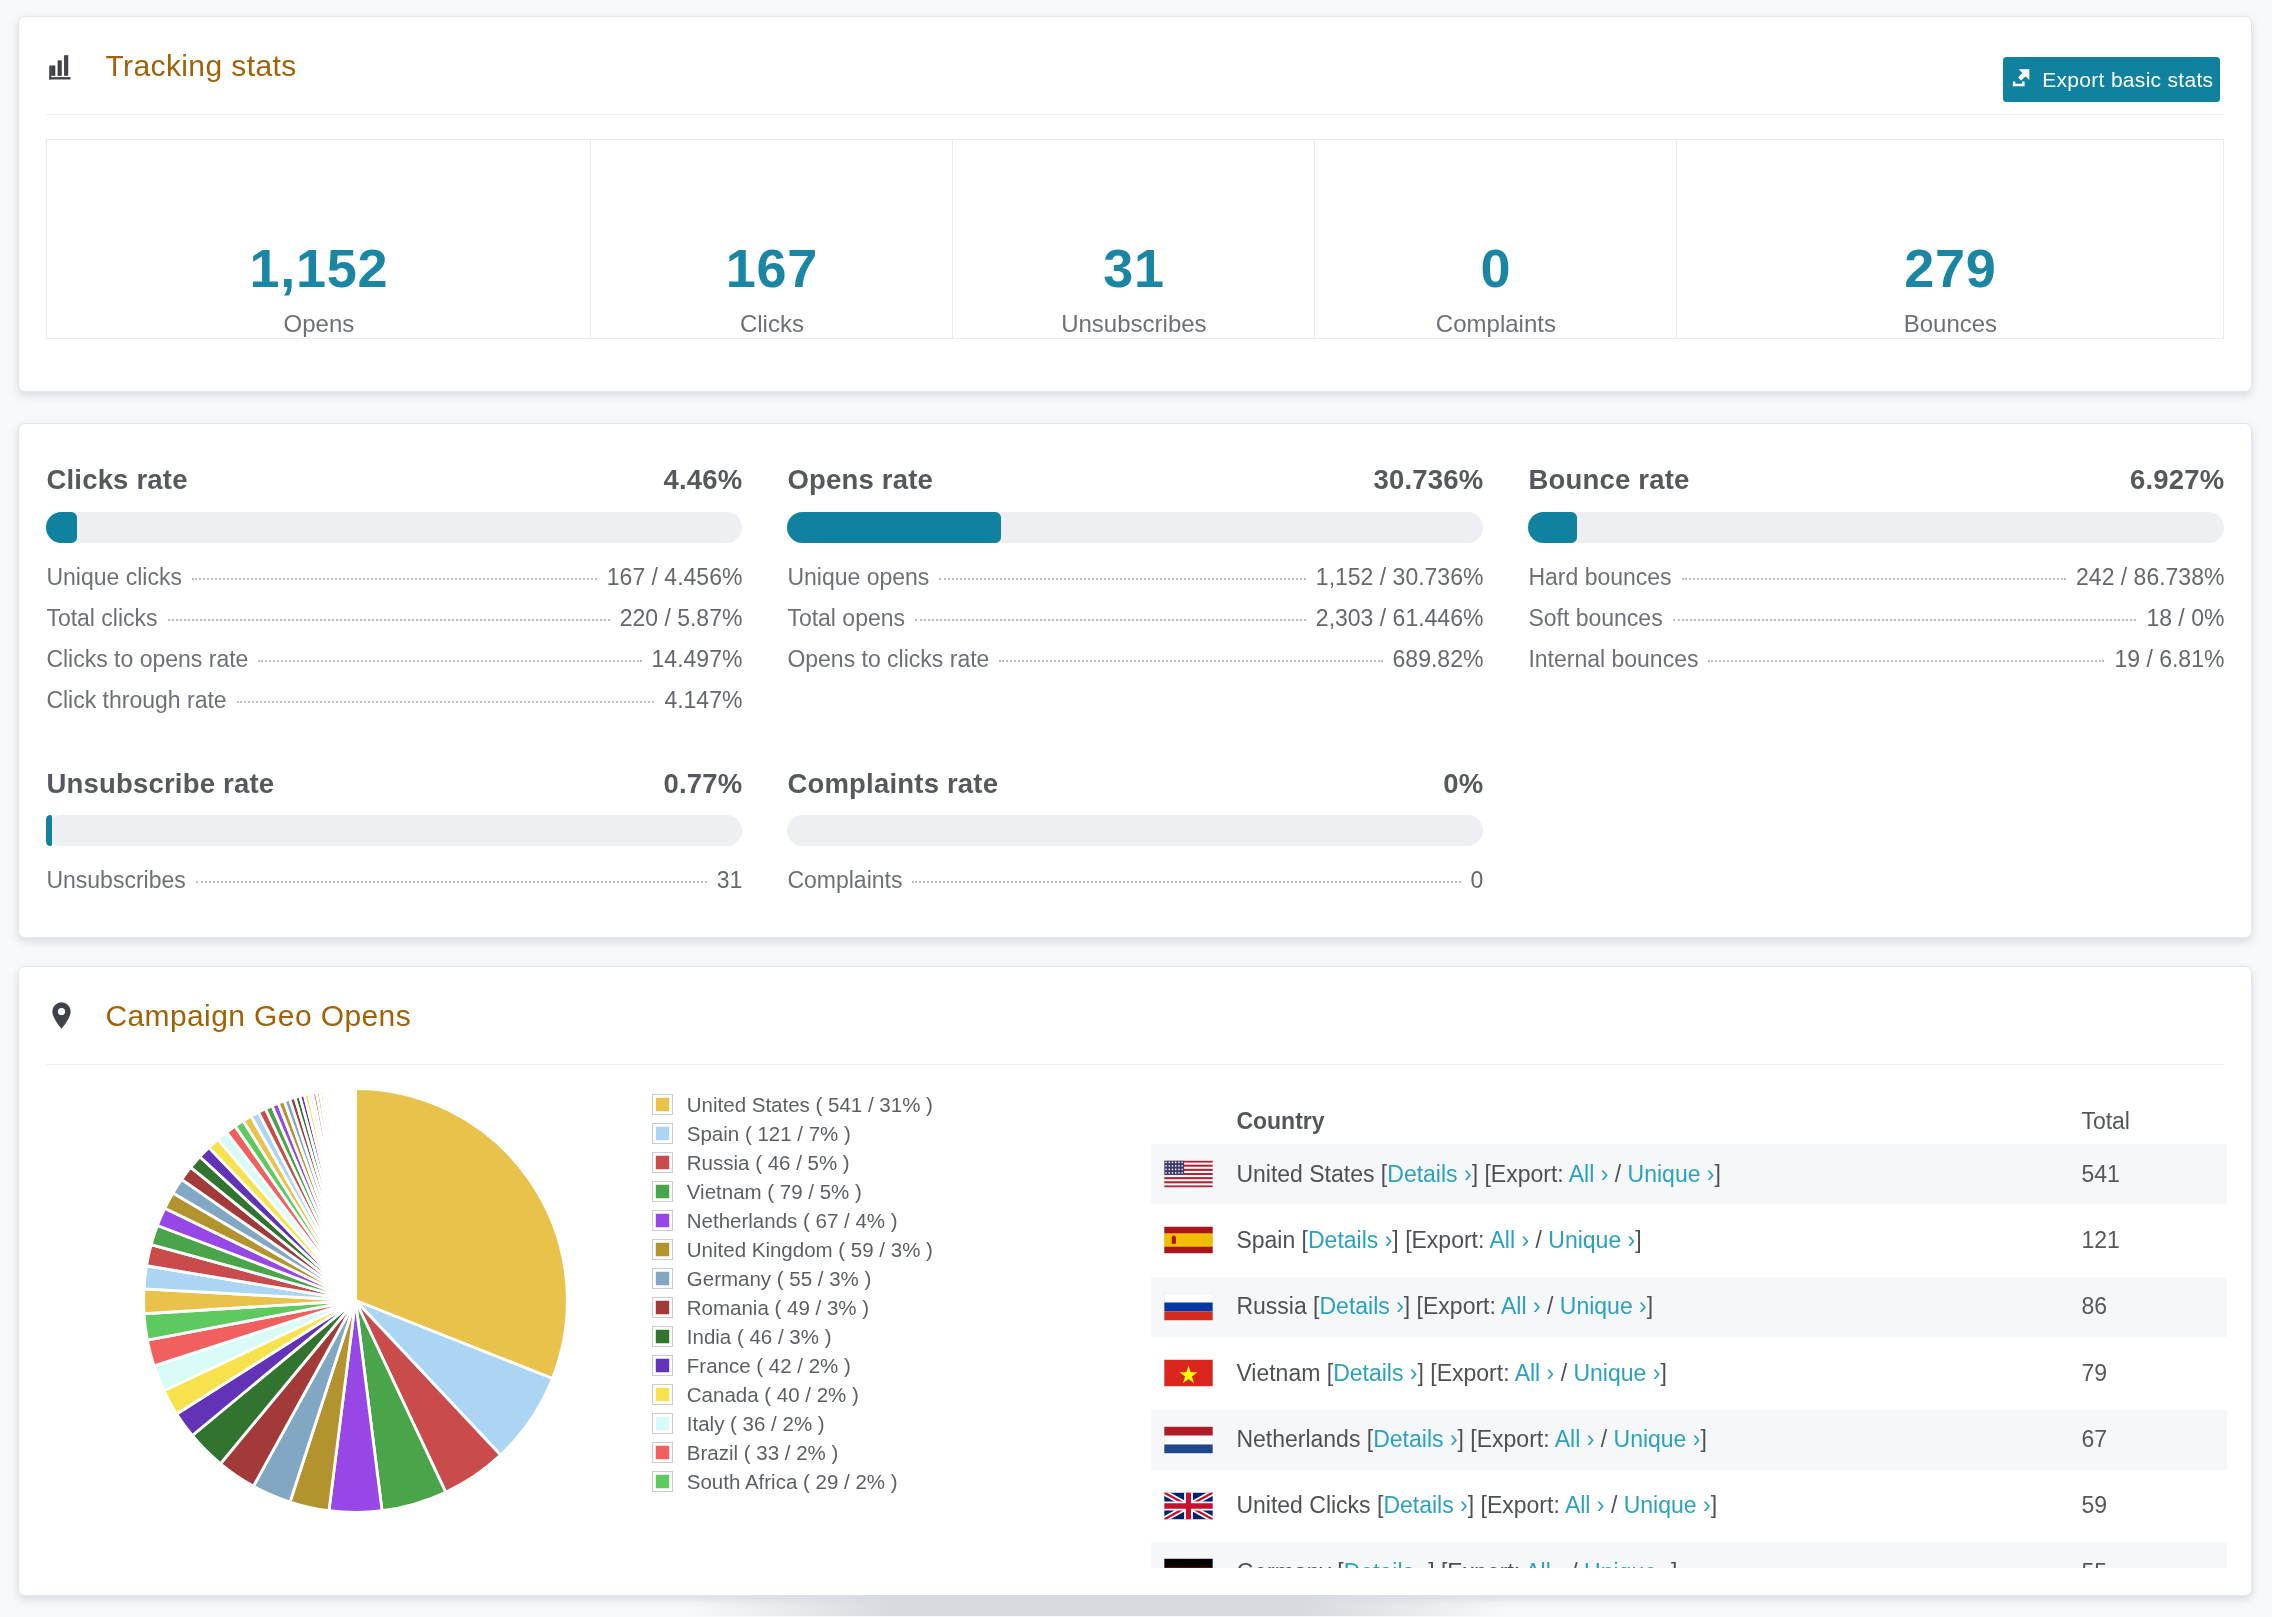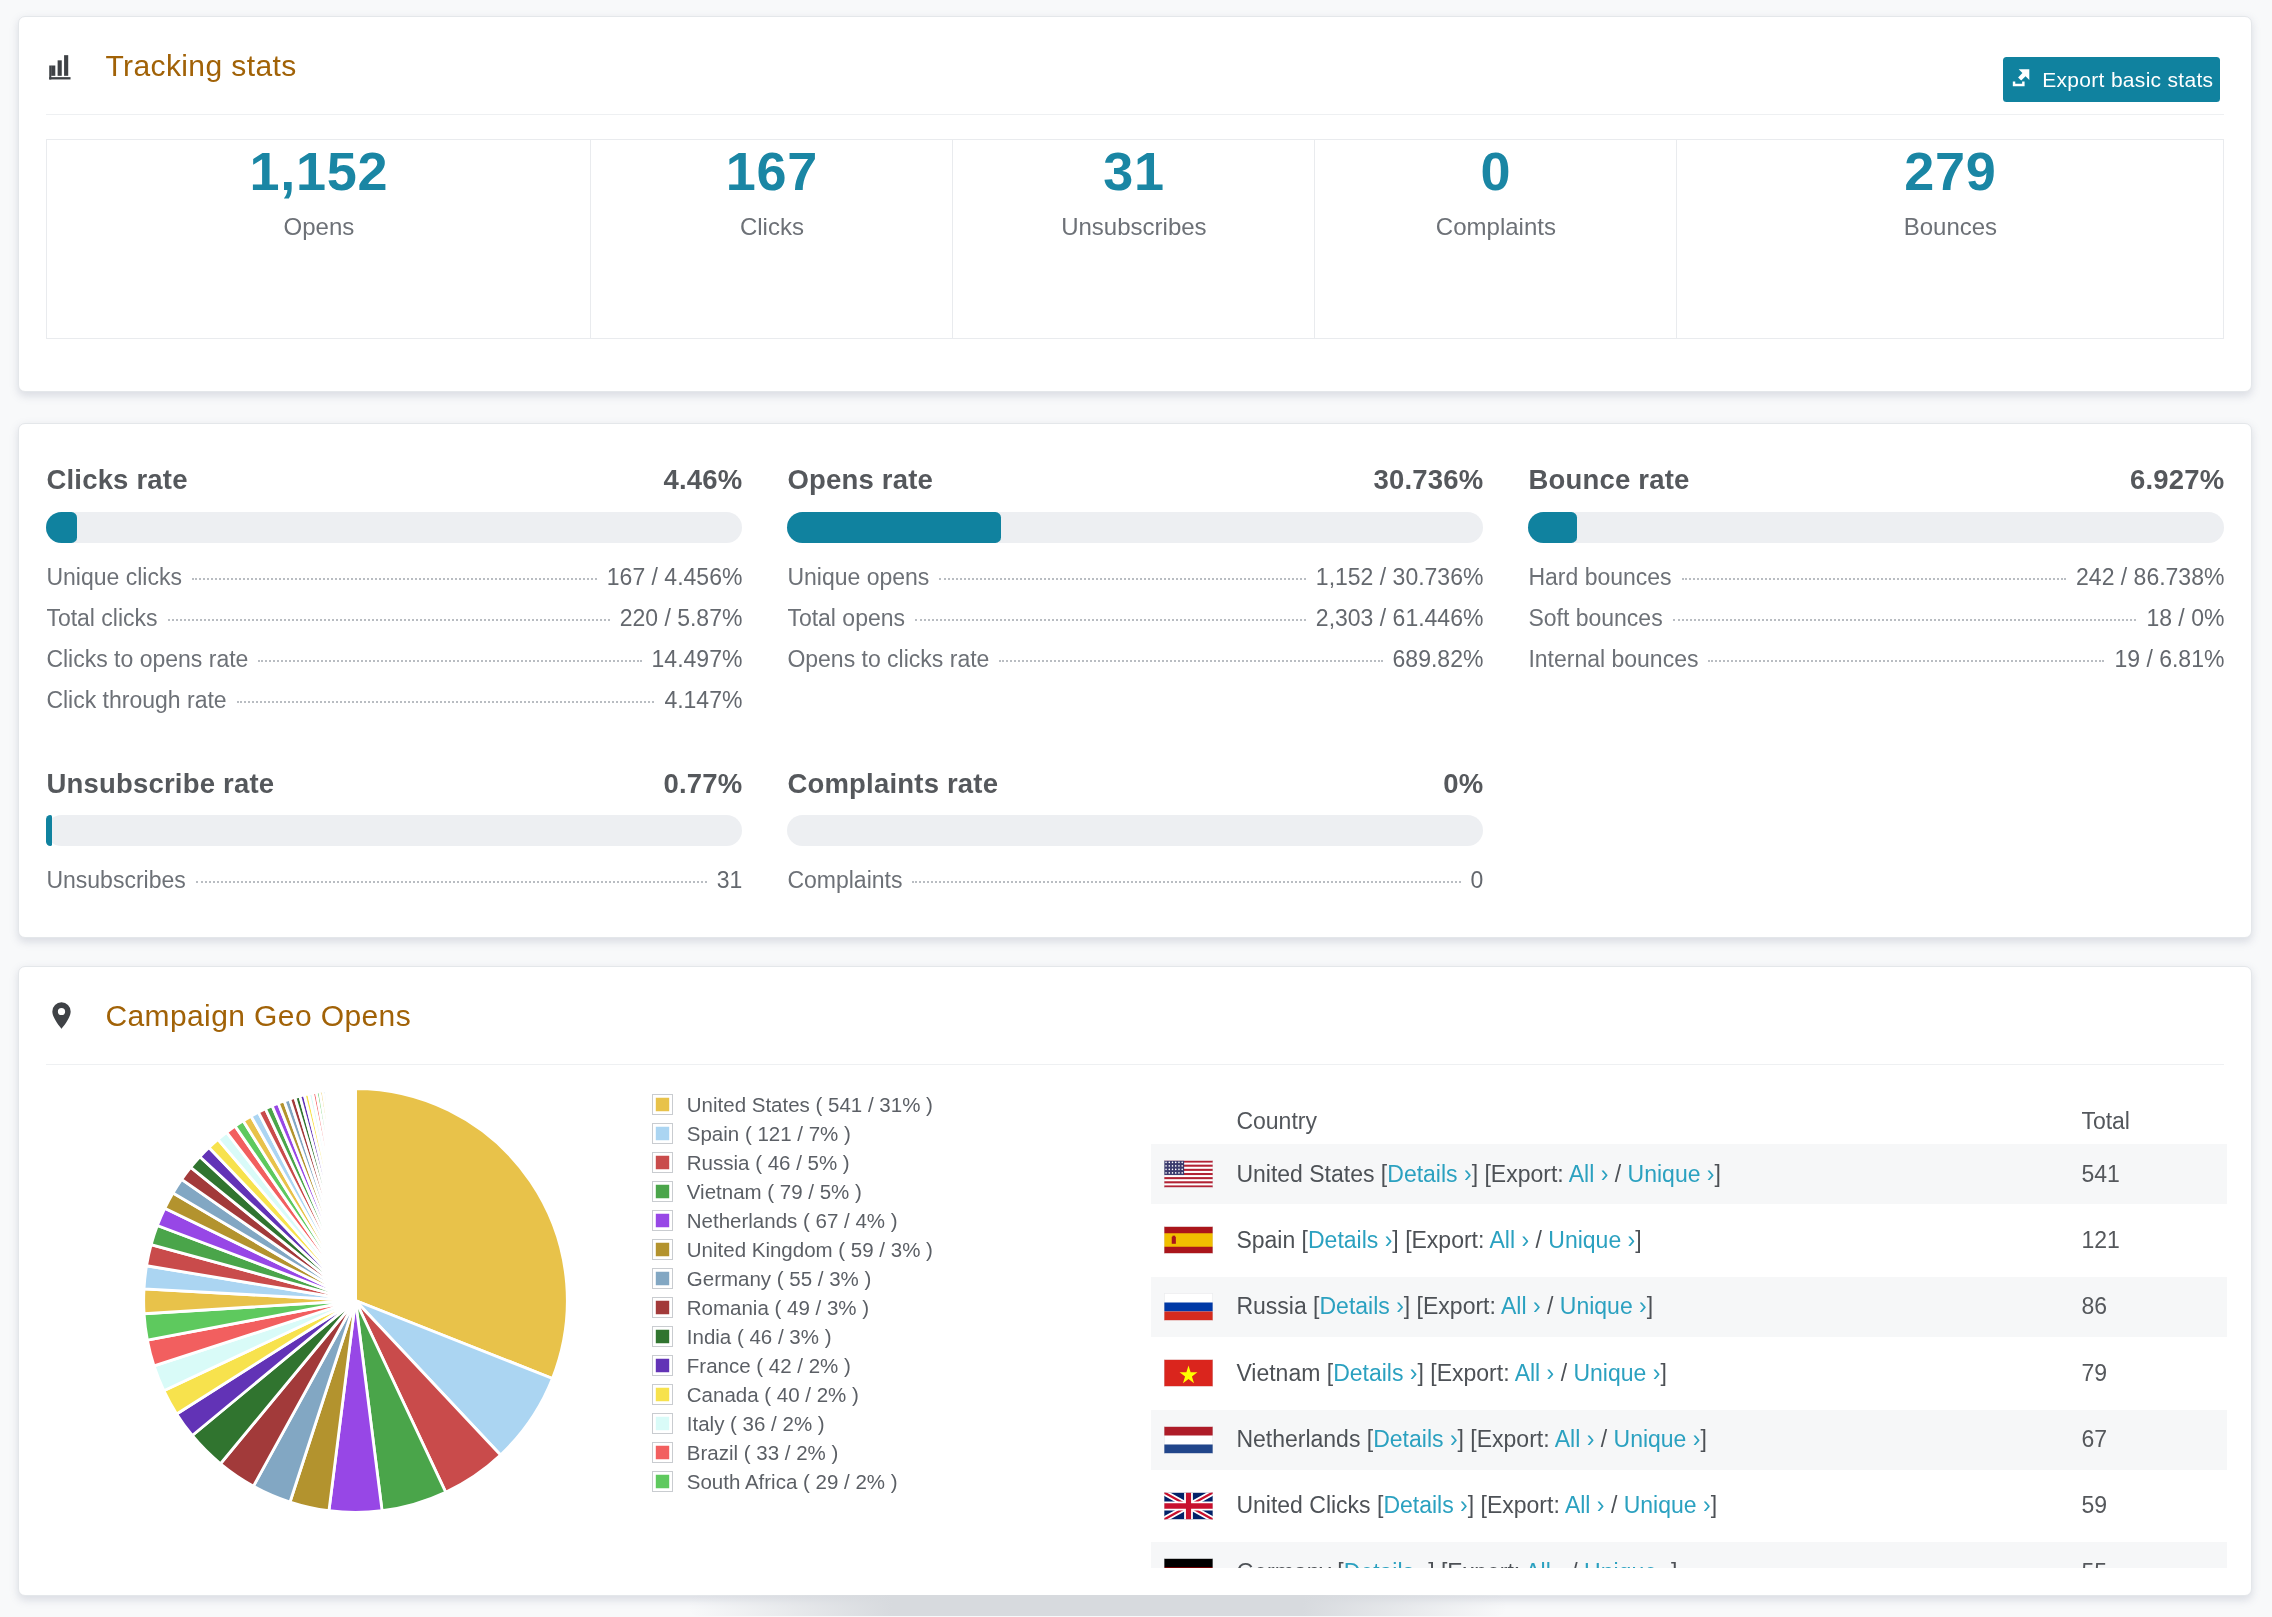--- a/index.html
+++ b/index.html
@@ -28,21 +28,21 @@
     background:#10829f;color:#fff;border:none;border-radius:3.5px;
     font-size:21px;padding:0 7px;font-family:inherit;cursor:pointer;letter-spacing:0.3px;
   }
   .export-btn svg{width:22.6px;height:22.6px;}
 
   .summary-row{
     position:absolute;left:27px;right:27px;top:122px;height:200px;
     display:grid;grid-template-columns:544px 362px 362px 362px 1fr;
     border:1.4px solid #e9ebee;box-sizing:border-box;
   }
-  .sum-cell{border-right:1.4px solid #e9ebee;display:flex;flex-direction:column;align-items:center;justify-content:flex-start;gap:11.3px;}
+  .sum-cell{border-right:1.4px solid #e9ebee;display:flex;flex-direction:column;align-items:center;justify-content:flex-end;gap:11.3px;}
   .sum-cell:last-child{border-right:none;}
   .sum-value{font-size:54px;font-weight:700;color:#1a86a4;letter-spacing:0.7px;}
   .sum-label{font-size:24px;color:#6d7177;}
 
   .rates-grid{padding:40px 27px 0;display:grid;grid-template-columns:1fr 1fr 1fr;column-gap:45px;row-gap:40px;}
   .p-head{display:flex;justify-content:space-between;align-items:baseline;}
   .p-title,.p-val{font-size:27.5px;font-weight:700;color:#55585c;letter-spacing:0.2px;}
   .p-bar{margin-top:15.5px;height:31px;border-radius:15.5px;background:#edeff2;}
   .p-fill{height:100%;background:#10829f;border-radius:15.5px 5.6px 5.6px 15.5px;}
   .p-rows{margin-top:21px;}
@@ -51,21 +51,21 @@
   .p-rval{color:#64686e;white-space:nowrap;}
 
   #pie{position:absolute;left:119px;top:116px;width:435px;height:435px;}
   #legend{position:absolute;left:633px;top:123px;list-style:none;margin:0;padding:0;}
   .lg-item{display:flex;align-items:center;height:29px;gap:14px;}
   .lg-swatch{width:18.4px;height:18.4px;flex:0 0 18.4px;border:0.7px solid #c9ccd0;box-shadow:inset 0 0 0 2.8px #fff;}
   .lg-label{font-size:20.5px;color:#5b5f65;white-space:nowrap;}
 
   .geo-table{position:absolute;left:1132px;top:131px;width:1076px;height:470px;overflow:hidden;font-size:23px;}
   .thead{display:flex;height:46px;align-items:center;color:#53575c;}
-  .th-country{margin-left:85px;flex:1;}
+  .th-country{margin-left:85px;flex:1;font-weight:bold;}
   .th-total{width:146px;}
   .trow{position:relative;height:60px;margin-bottom:6.4px;display:flex;align-items:center;}
   .trow.odd{background:#f6f7f8;}
   .flag{position:absolute;left:12.7px;top:50%;transform:translateY(-50%);width:49px;height:27px;line-height:0;}
   .flag svg{width:49px;height:27px;display:block;}
   .cname{margin-left:85px;flex:1;color:#4d5156;white-space:nowrap;}
   .ctotal{width:146px;color:#55585c;}
   .lnk{color:#2ba1c0;text-decoration:none;cursor:pointer;}
   .dim{color:#4d5156;}
 

